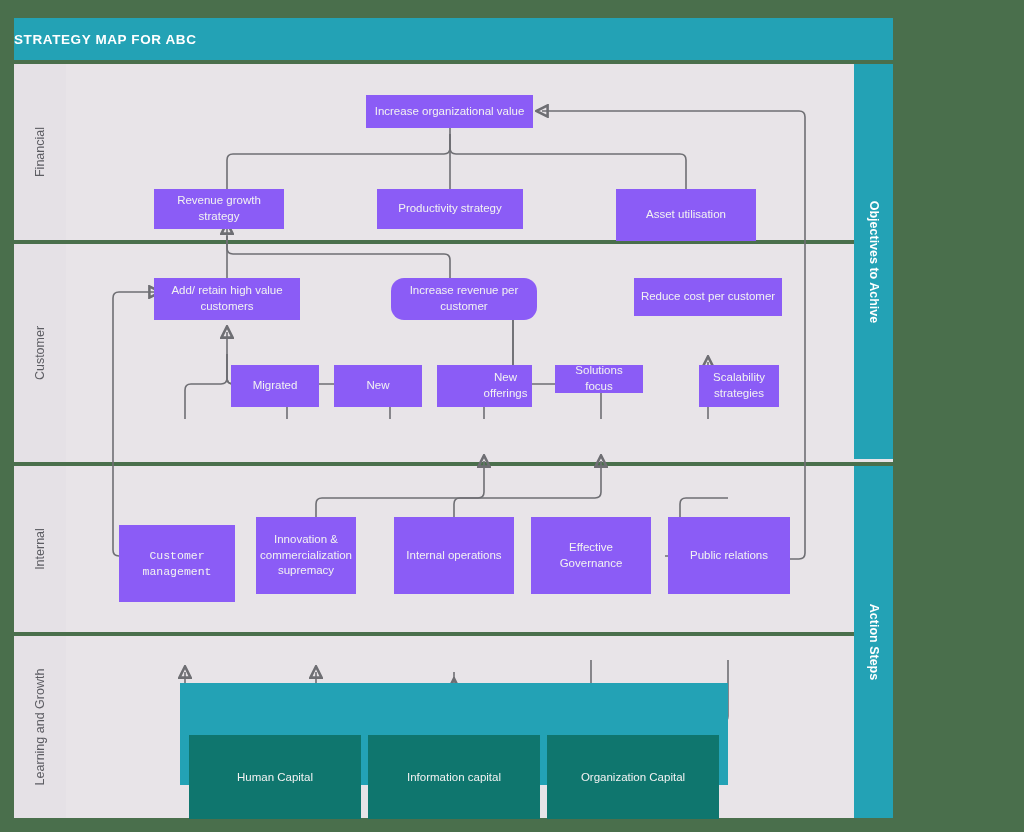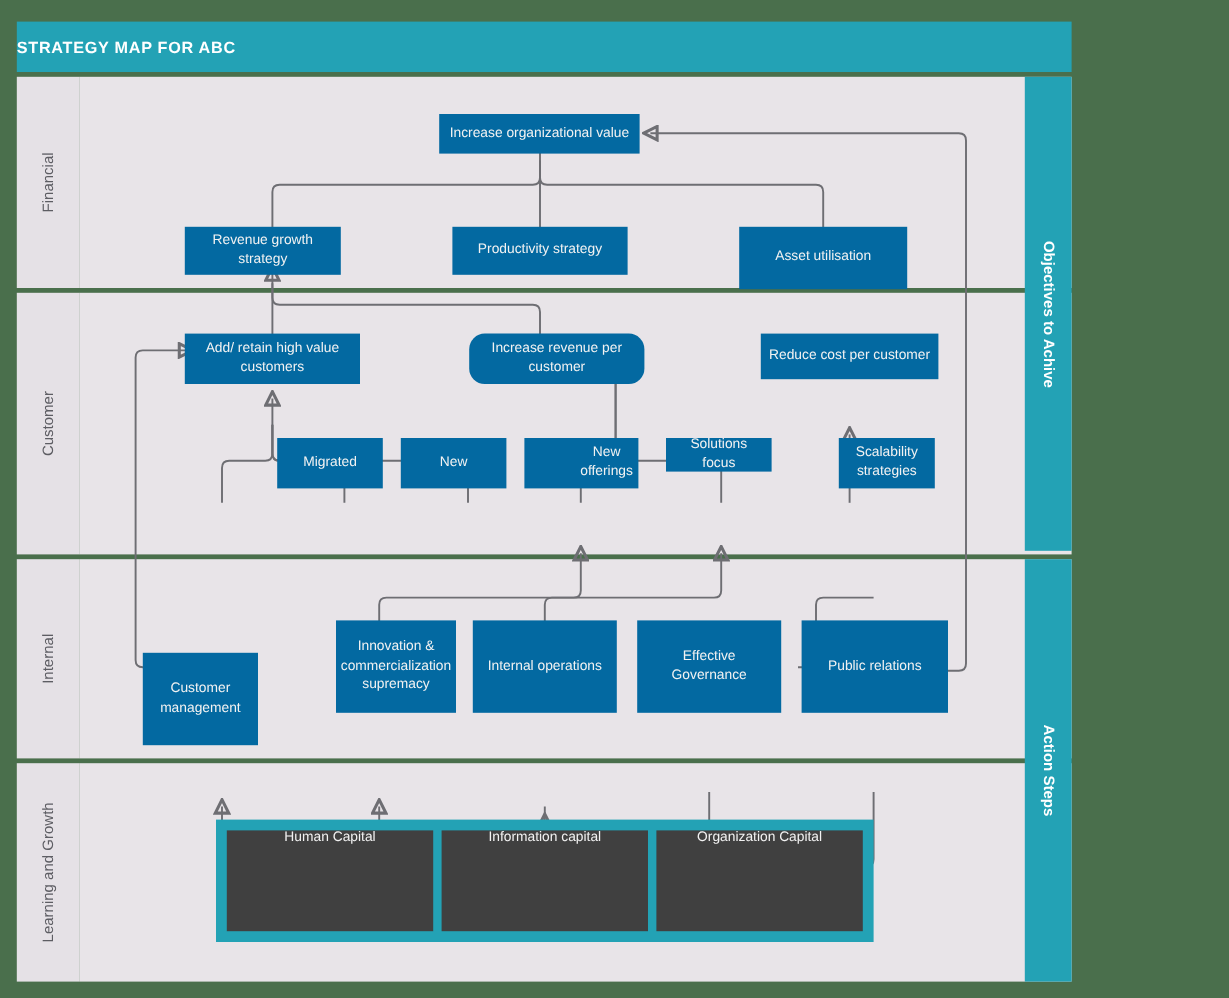--- a/index.html
+++ b/index.html
@@ -34,30 +34,30 @@
   
   .rail{position:absolute;background:#23a2b5;width:39px;}
   .rail span{
     position:absolute;left:50%;top:50%;
     transform:translate(-50%,-50%) rotate(90deg);
     white-space:nowrap;color:#ffffff;font-size:12.5px;font-weight:bold;
   }
 
   
   .node{
-    position:absolute;background:#0369a1;color:#f2f2f2;
+    position:absolute;background:#8b5cf6;color:#f2f2f2;
     display:flex;align-items:center;justify-content:center;
     text-align:center;font-size:11.5px;line-height:1.35;
     padding:0 6px;box-sizing:border-box;
   }
   .lg-wrap{position:absolute;background:#23a2b5;}
   .lg-node{
-    position:absolute;background:#404040;color:#f2f2f2;
-    display:flex;align-items:flex-start;justify-content:center;
-    text-align:center;font-size:11.5px;
+    position:absolute;background:#0f766e;color:#f2f2f2;
+    display:flex;align-items:center;justify-content:center;
+    text-align:center;font-size:11.5px;margin-top:43px;
   }
 
   svg.links{position:absolute;left:0;top:0;width:879px;height:754px;overflow:visible;}
   svg.links path{fill:none;stroke:#6e6e73;stroke-width:1.6;}
 </style>
 </head>
 <body>
 
 <div id="root">
 
@@ -174,24 +174,24 @@
     <div class="node" style="left:423px;top:301px;width:95px;height:42px;padding-left:48px;">
       <span>New offerings</span>
     </div>
     <div class="node" style="left:541px;top:301px;width:88px;height:28px;">
       <span>Solutions focus</span>
     </div>
     <div class="node" style="left:653px;top:301px;width:80px;height:42px;margin-left:32px;">
       <span>Scalability strategies</span>
     </div>
 
-    <div class="node" style="left:105px;top:480px;width:96px;height:77px;">
+    <div class="node" style="left:105px;top:461px;width:116px;height:77px;font-family:Liberation Mono, monospace;">
       <span>Customer management</span>
     </div>
-    <div class="node" style="left:242px;top:453px;width:100px;height:77px;margin-left:24px;">
+    <div class="node" style="left:242px;top:453px;width:100px;height:77px;">
       <span>Innovation &amp; commercialization supremacy</span>
     </div>
     <div class="node" style="left:380px;top:453px;width:120px;height:77px;">
       <span>Internal operations</span>
     </div>
     <div class="node" style="left:517px;top:453px;width:120px;height:77px;">
       <span>Effective Governance</span>
     </div>
     <div class="node" style="left:654px;top:453px;width:122px;height:77px;">
       <span>Public relations</span>

